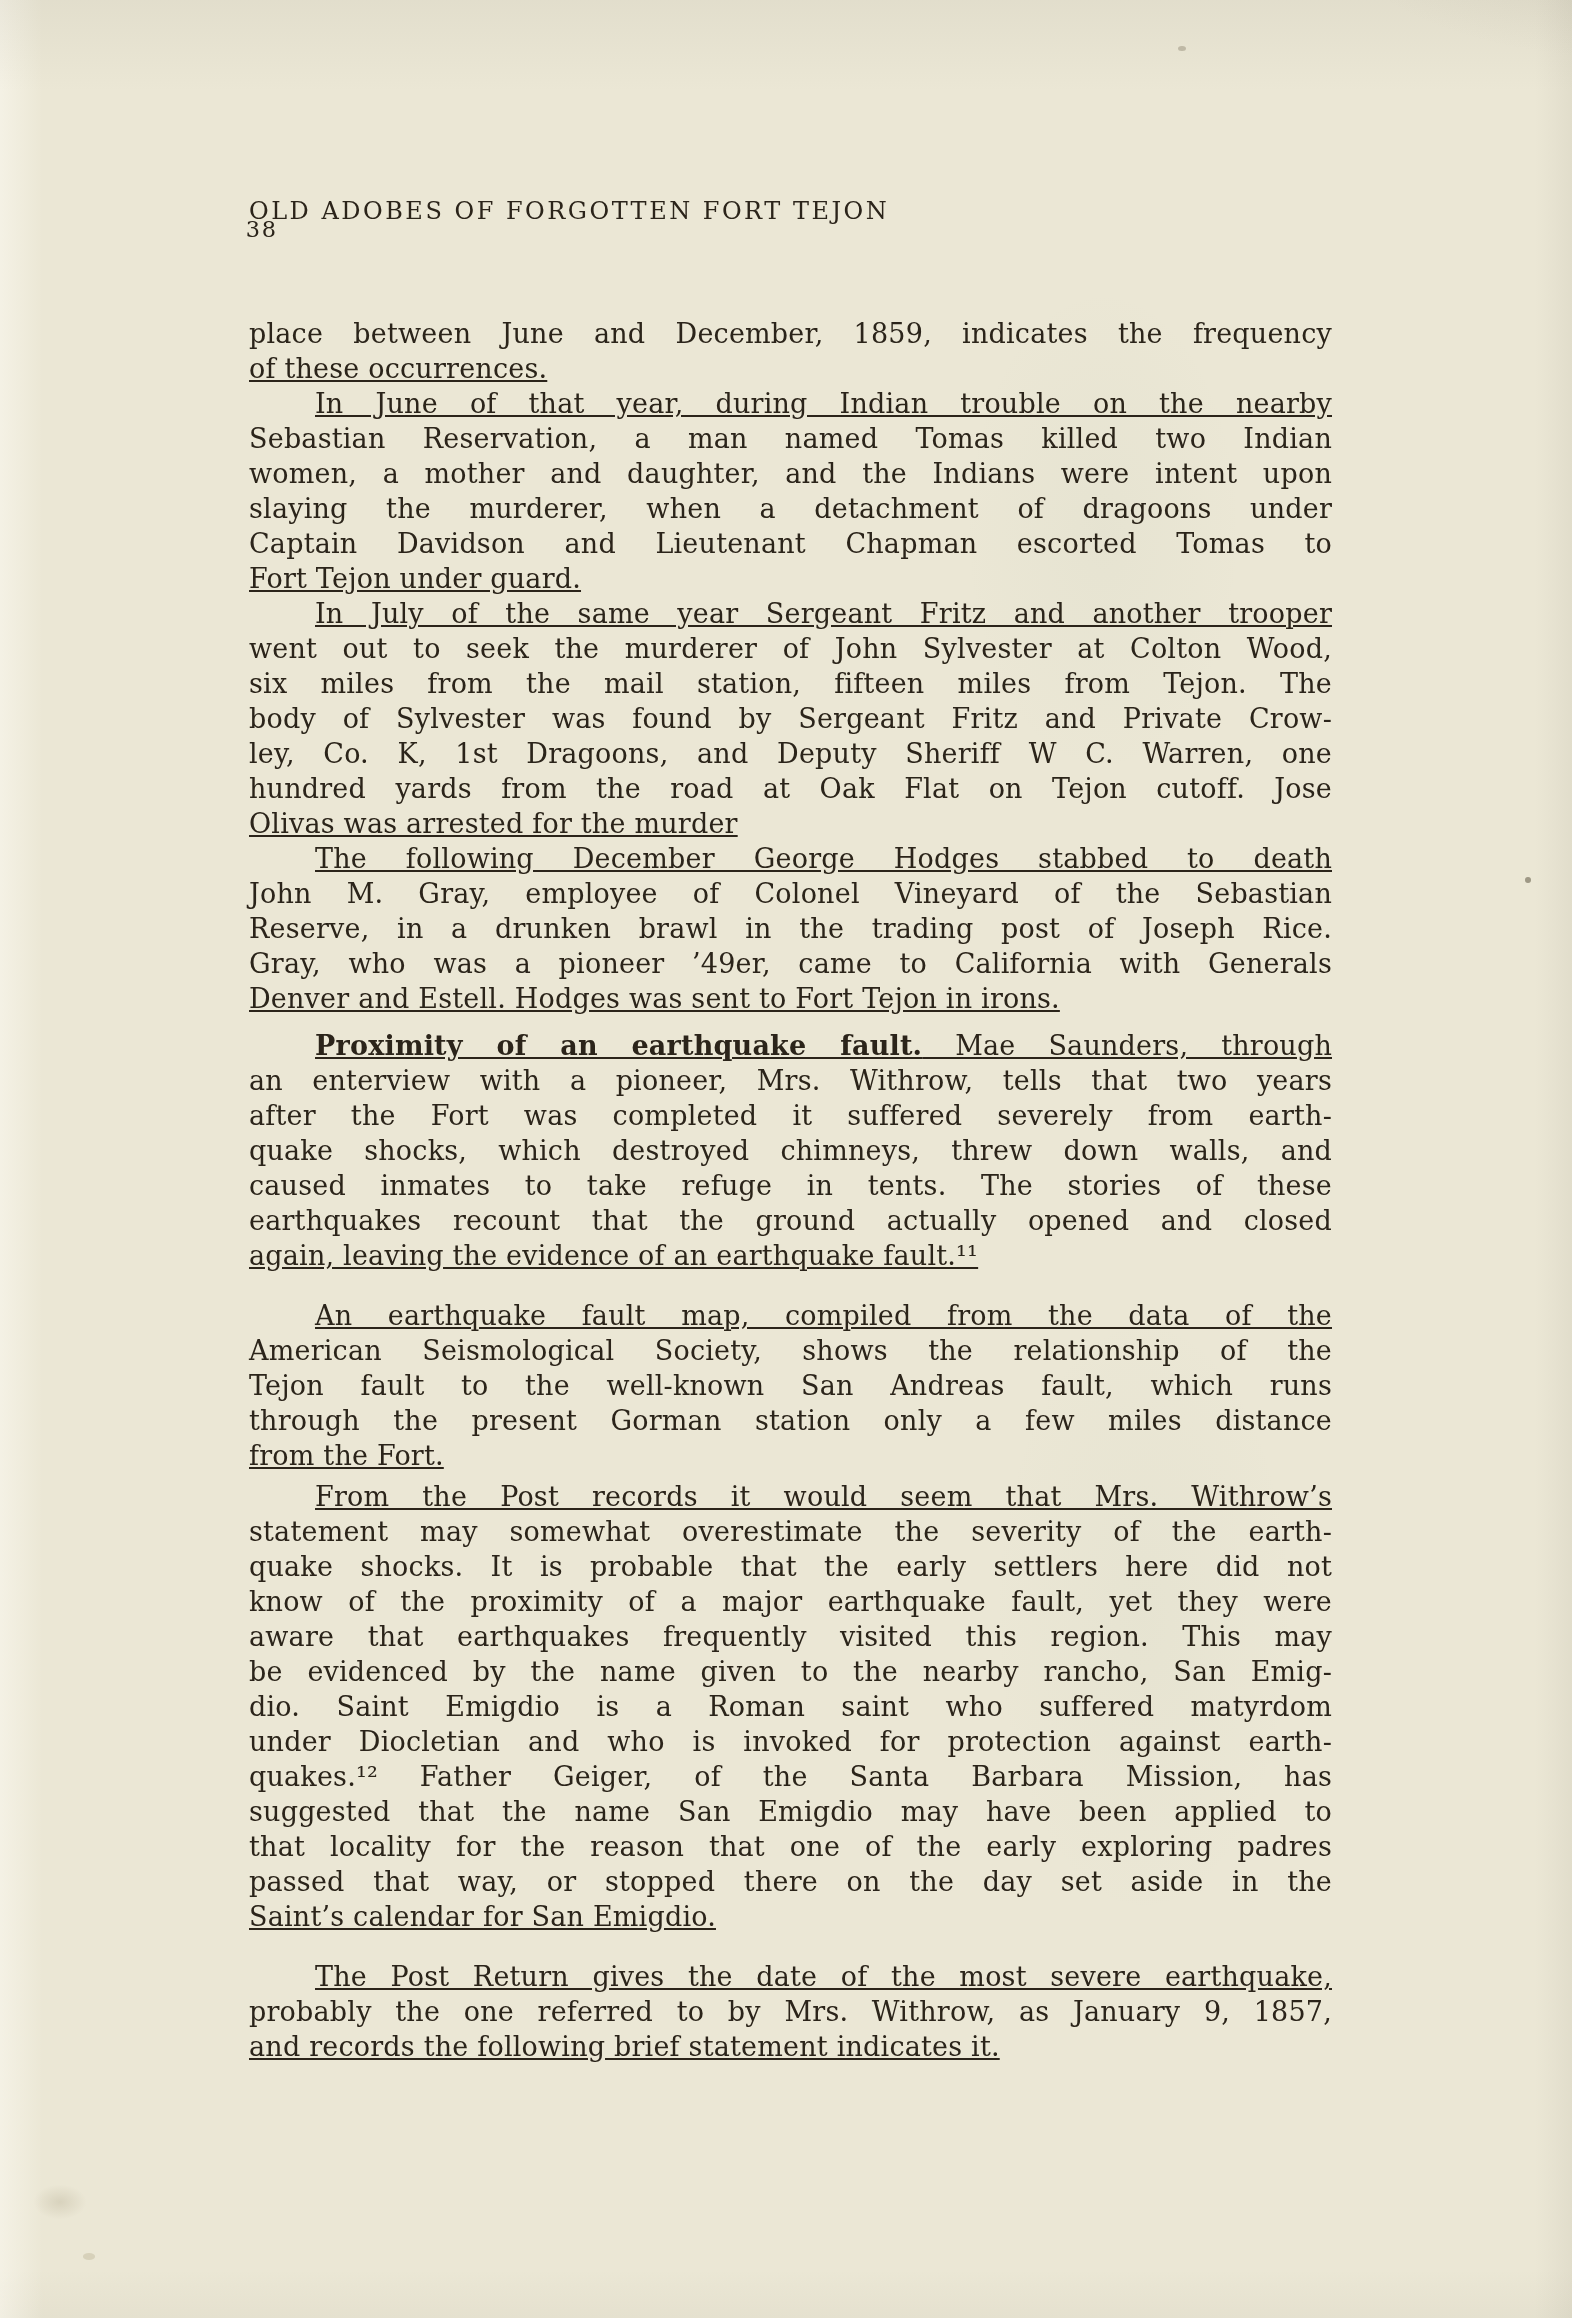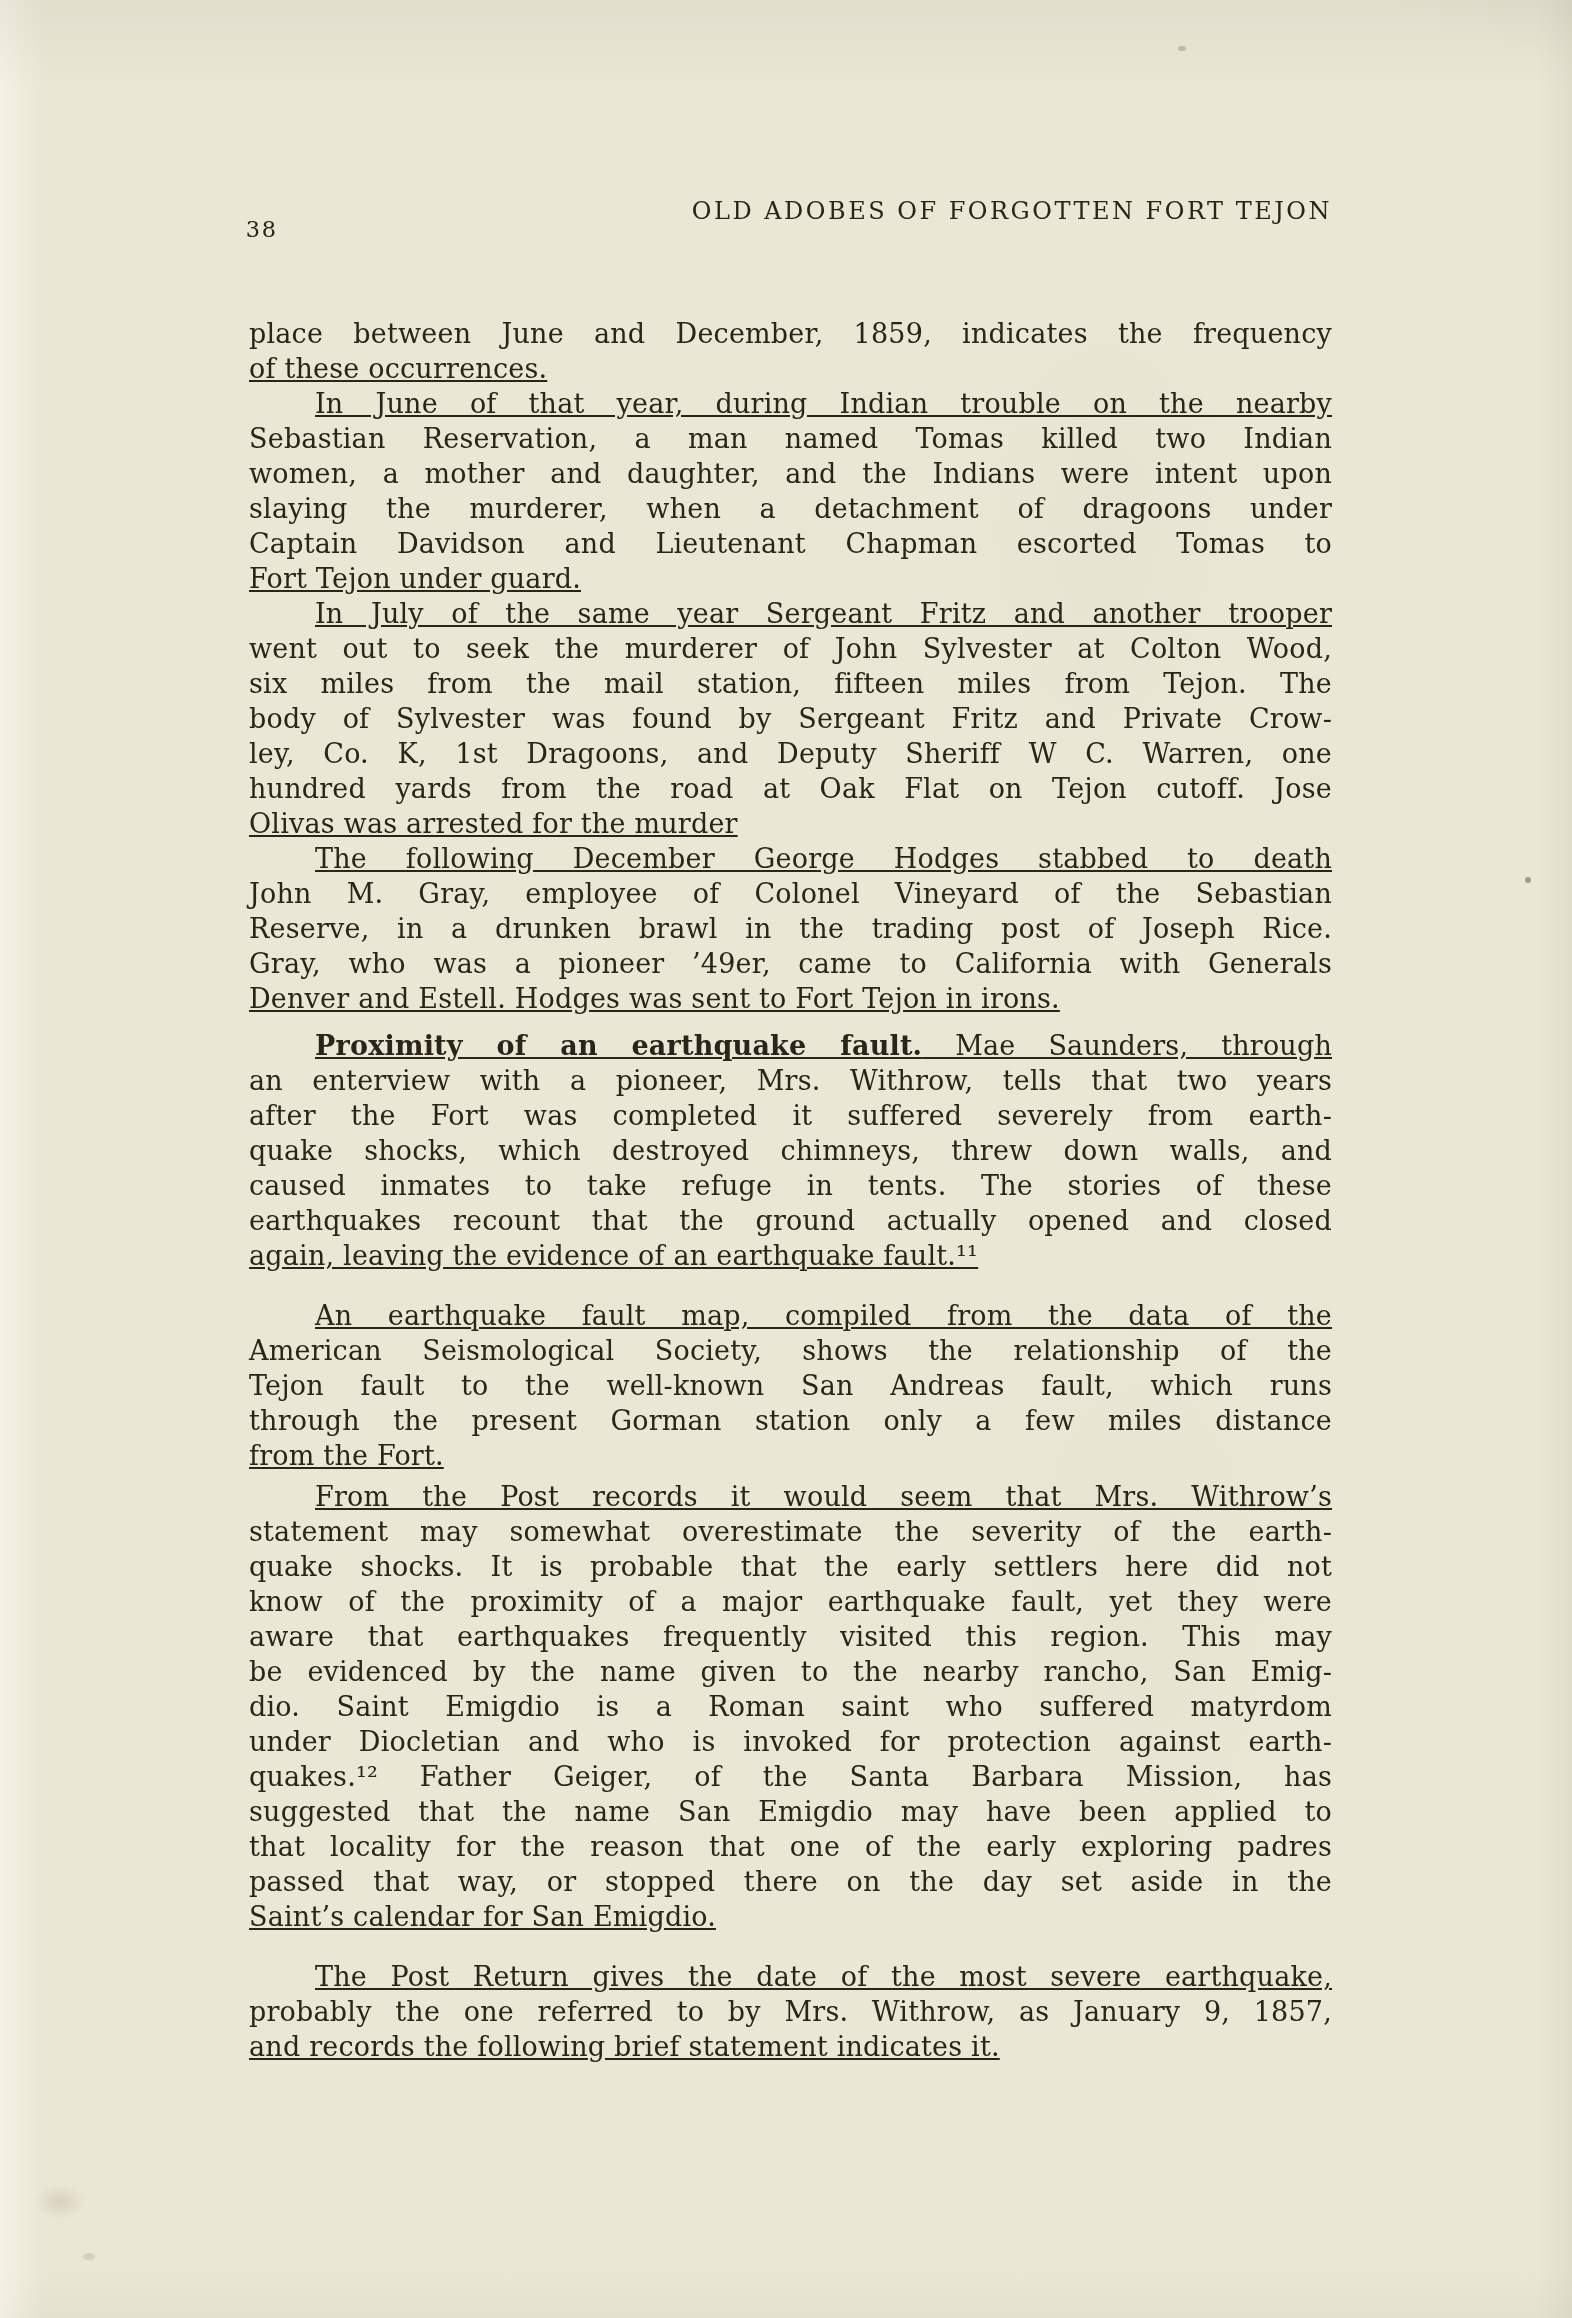--- a/index.html
+++ b/index.html
@@ -41,21 +41,21 @@
   .running-head{
     position:absolute;
     top:197px;left:249px;width:1083px;
     height:33px;
   }
   .folio{
     position:absolute;left:-3.3px;top:19px;
     font-size:22.4px;letter-spacing:1.7px;
   }
   .running-title{
-    display:block;text-align:right;
+    display:block;text-align:left;
     font-size:24px;letter-spacing:2.5px;
     white-space:nowrap;
   }
 
   .text-block{
     position:absolute;
     top:316px;left:249px;width:1083px;
     font-size:27px;line-height:35px;
     letter-spacing:0.2px;
   }

